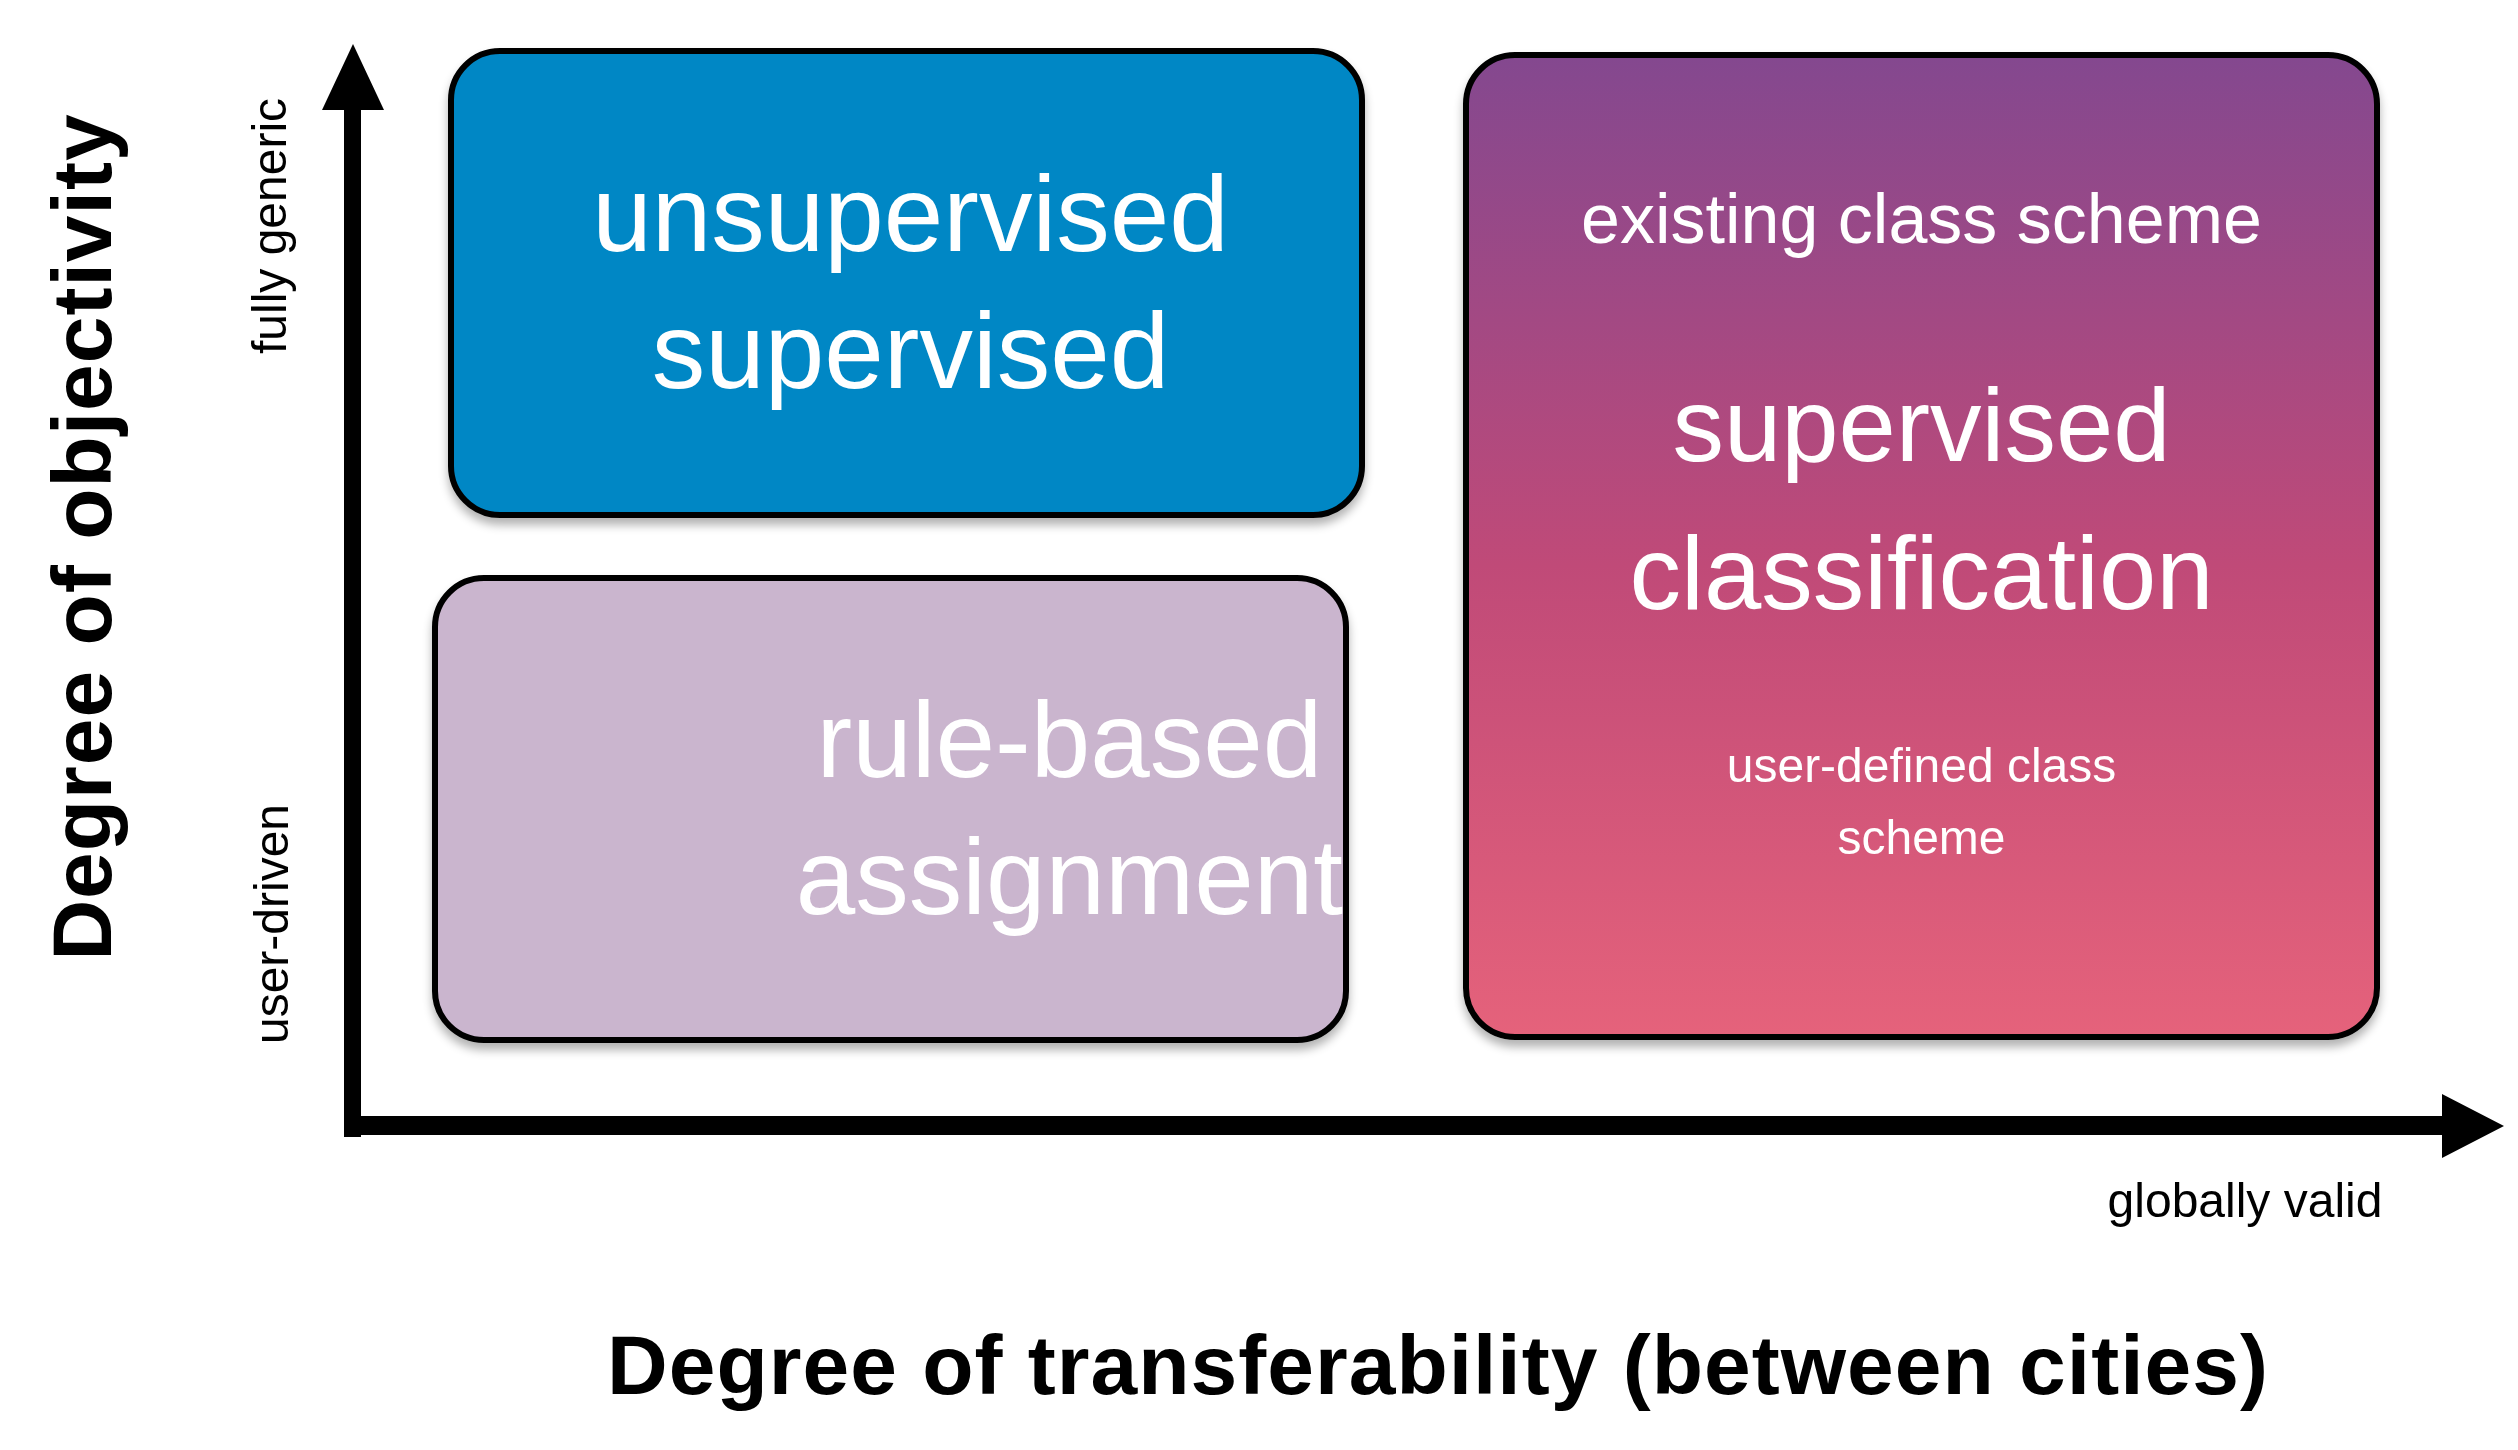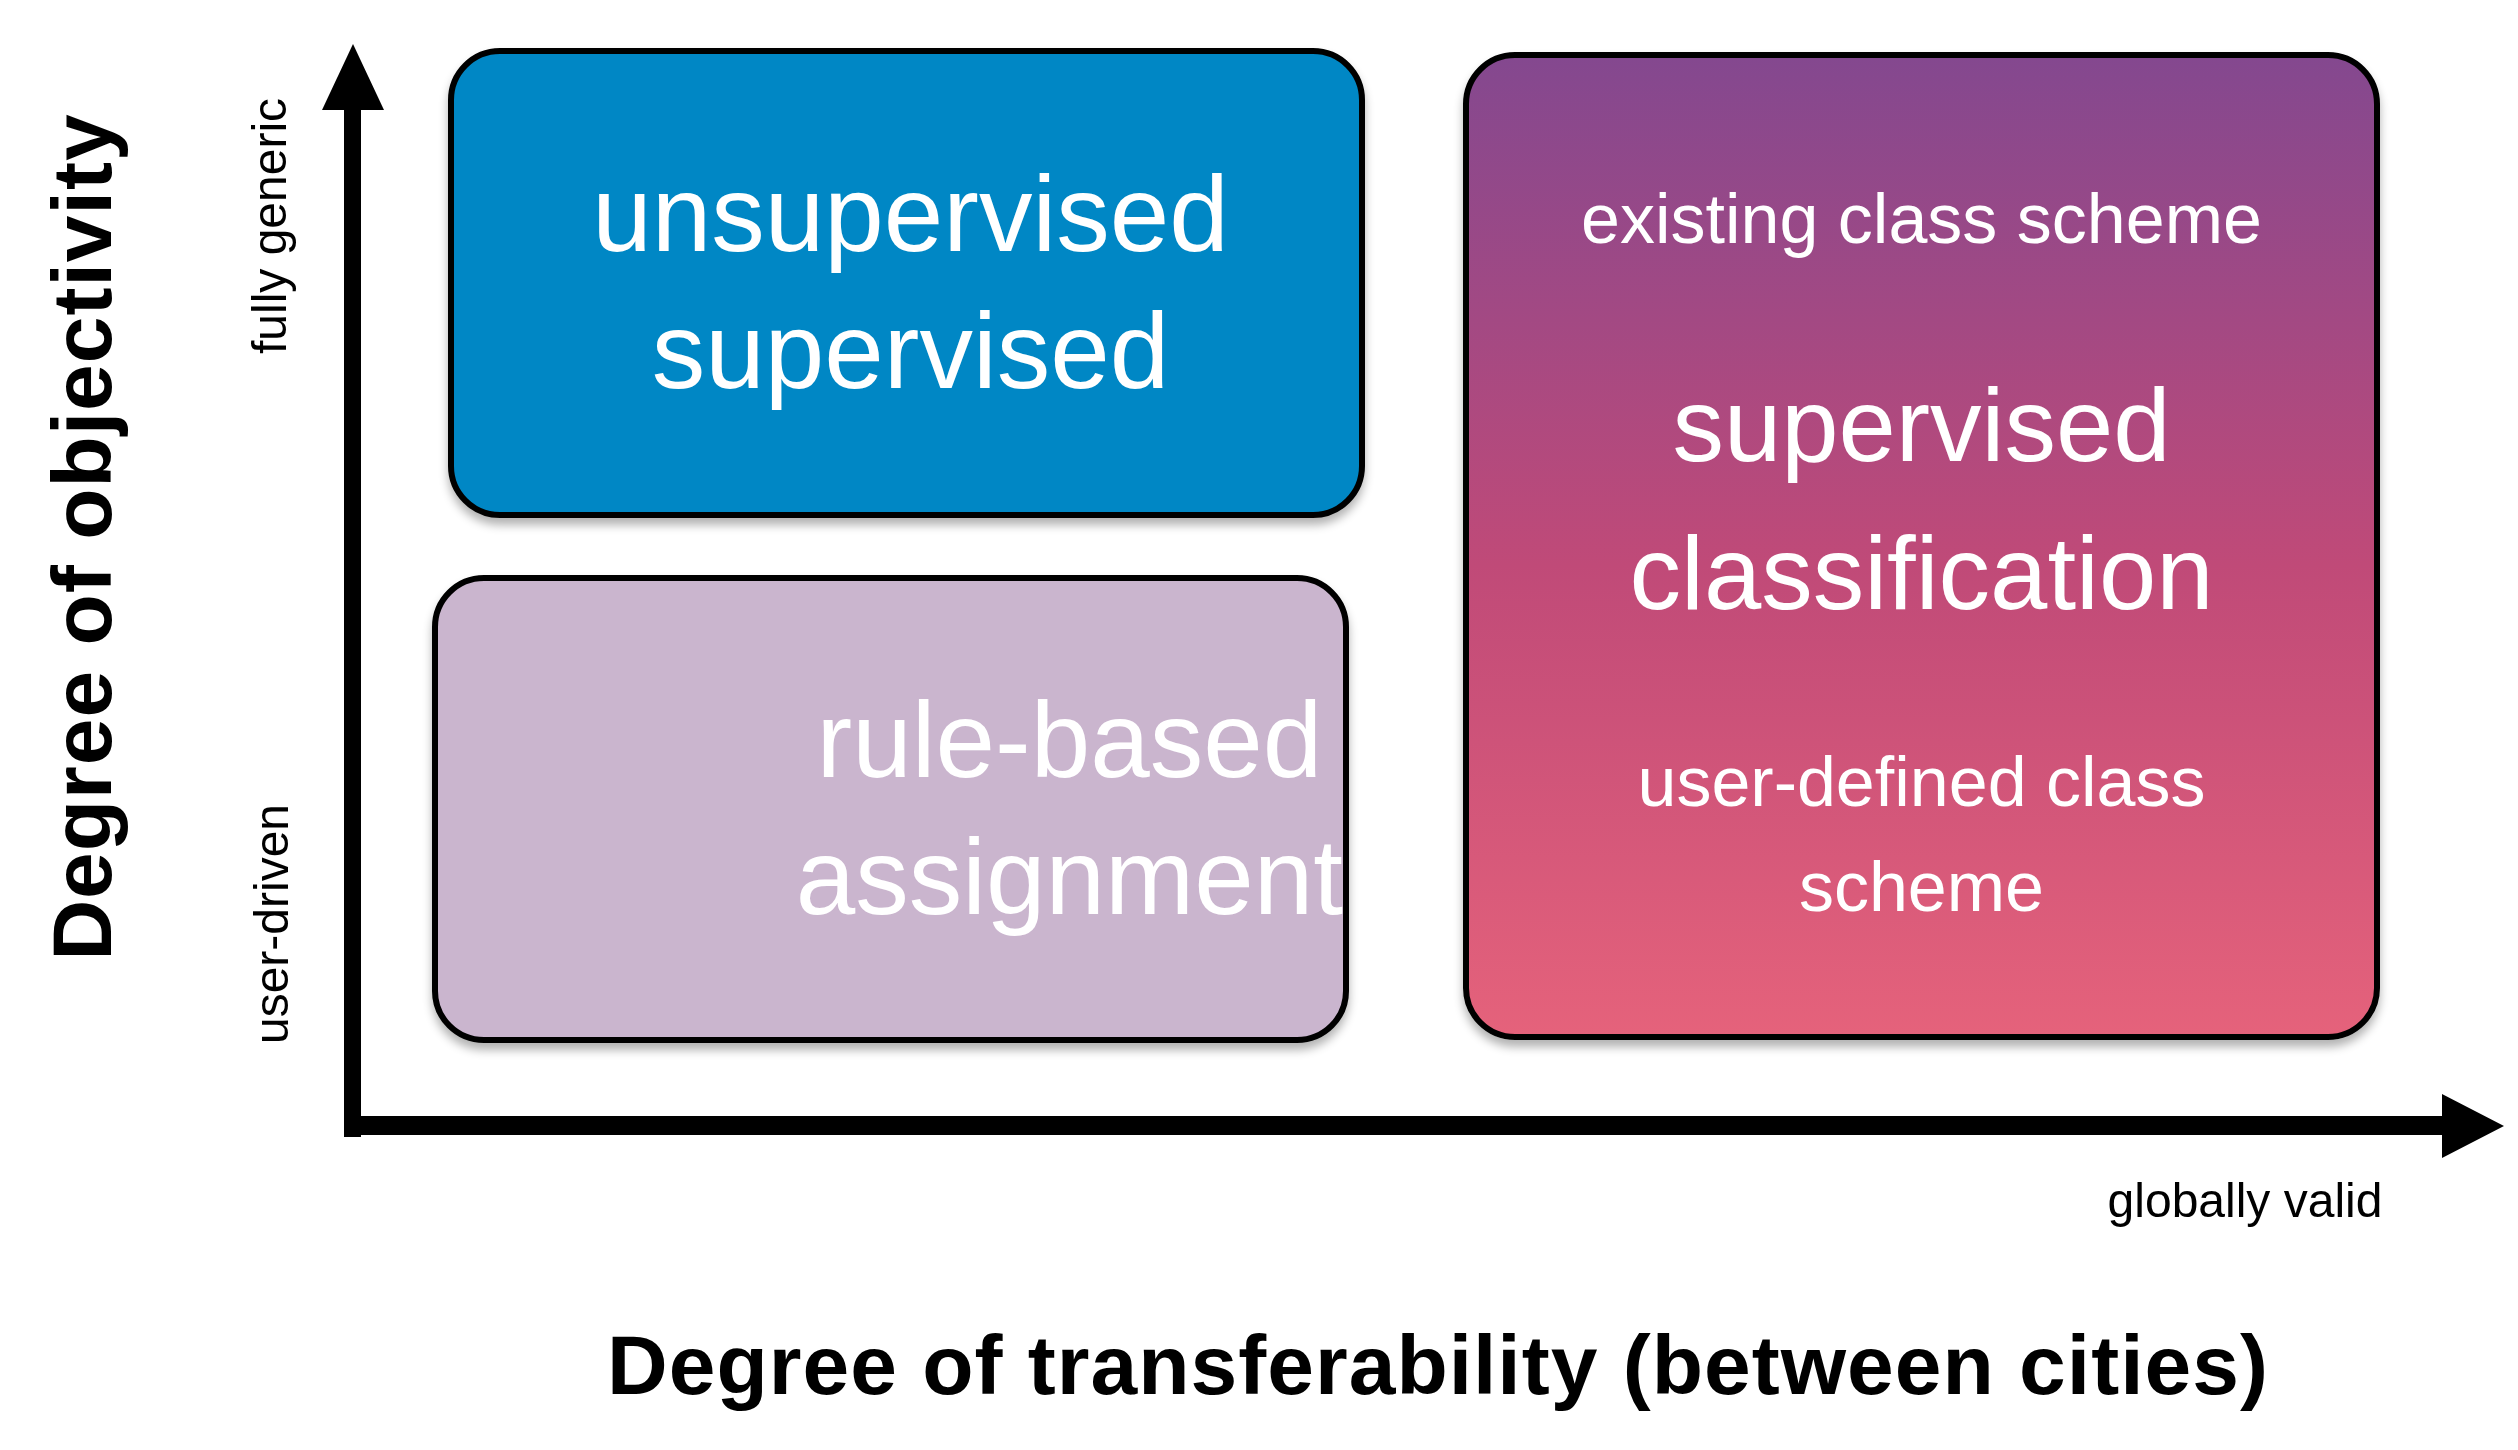--- a/index.html
+++ b/index.html
@@ -85,21 +85,21 @@
   .grad-top-label{
     position:absolute;top:119px;left:0;width:100%;
     text-align:center;font-size:70px;line-height:1.2;
   }
   .grad-main-label{
     position:absolute;top:294px;left:0;width:100%;
     text-align:center;font-size:103px;line-height:1.44;
   }
   .grad-bottom-label{
     position:absolute;top:672px;left:0;width:100%;
-    text-align:center;font-size:70px;line-height:1.5;
+    text-align:center;font-size:48px;line-height:1.5;
   }
 </style>
 </head>
 <body>
 
 <div id="canvas">
 
   <div class="y-shaft"></div>
   <div class="y-arrow"></div>
   <div class="rot axis-title" style="left:82px;top:537px;">Degree of objectivity</div>

